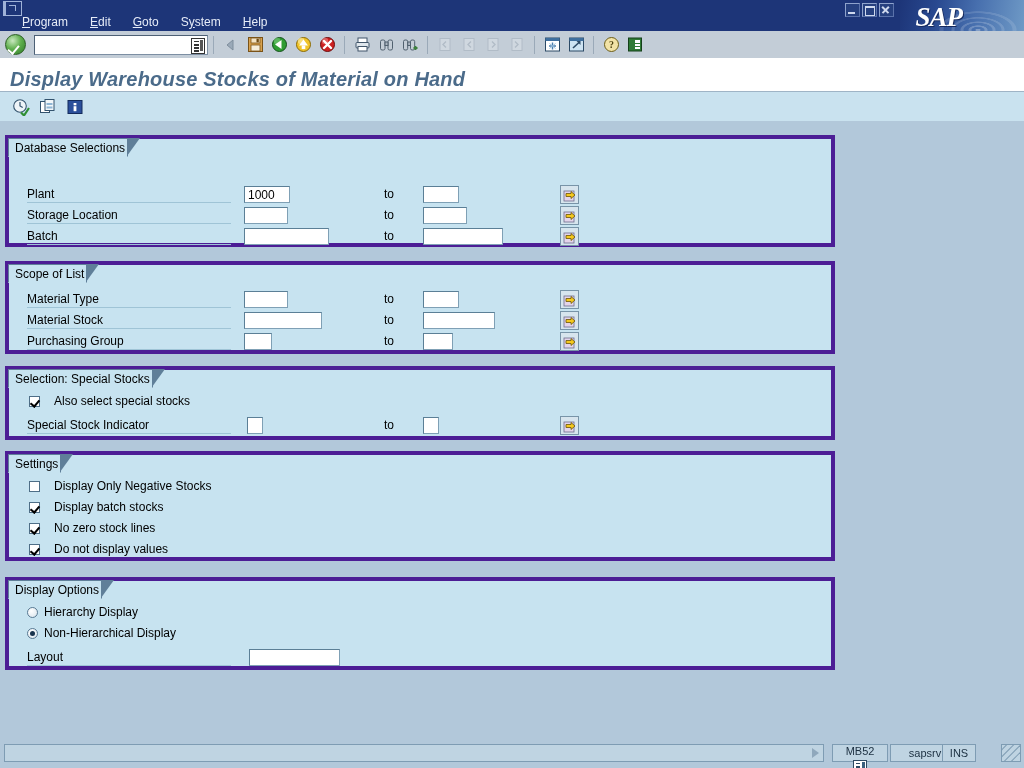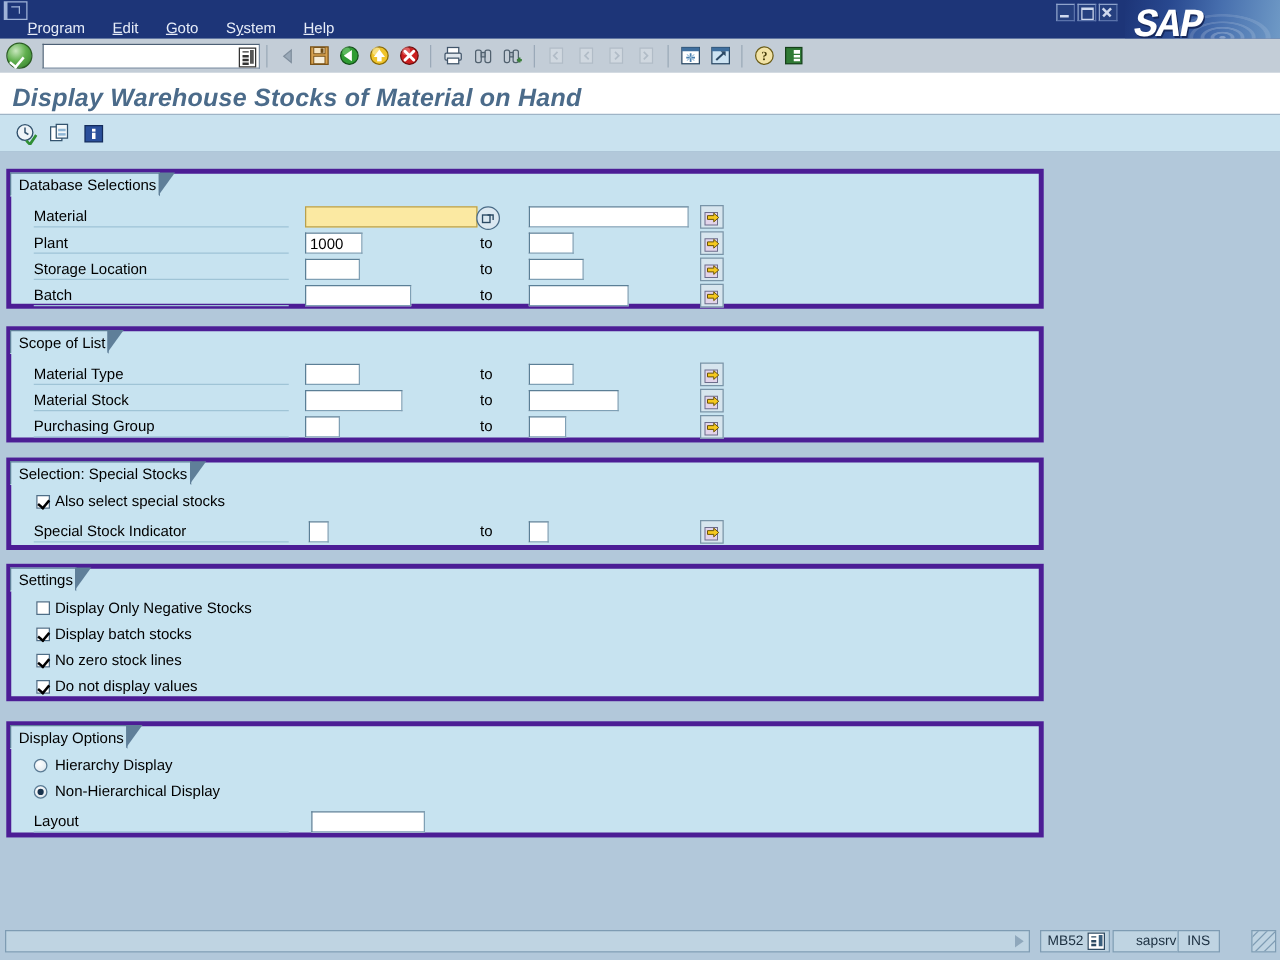--- a/index.html
+++ b/index.html
@@ -18,22 +18,22 @@
     background:#1d3578;overflow:hidden;
   }
   .tb-logo-area{
     position:absolute;right:0;top:0;width:124px;height:31px;
     background:
       radial-gradient(ellipse 70px 34px at 78px 30px, rgba(255,255,255,.30) 0 2px, rgba(255,255,255,0) 3px 6px, rgba(255,255,255,.22) 7px 9px, rgba(255,255,255,0) 10px 14px, rgba(255,255,255,.18) 15px 17px, rgba(255,255,255,0) 18px 23px, rgba(255,255,255,.14) 24px 26px, rgba(255,255,255,0) 27px 34px, rgba(255,255,255,.12) 35px 38px, rgba(255,255,255,0) 39px),
       linear-gradient(100deg,#1d3578 0%,#28488f 28%,#476fae 60%,#6f9ac6 100%);
   }
   .sap-word{
     position:absolute;right:62px;top:2px;
-    font-family:Liberation Mono, monospace;
-    font-weight:bold;font-style:italic;font-size:32px;
+    font-family:Liberation Serif, serif;
+    font-weight:bold;font-style:italic;font-size:27px;
     color:#ffffff;letter-spacing:-1px;
     text-shadow:1px 1px 0 #16295c;
   }
   .wincontrols{position:absolute;right:130px;top:3px;display:flex;gap:2px;}
   .wc{
     width:13px;height:12px;background:#26407f;
     border:1px solid #8fa3cc;border-right-color:#5a72aa;border-bottom-color:#5a72aa;
     position:relative;
   }
   .wc i{position:absolute;display:block;background:#cfd9ee;}
@@ -173,21 +173,21 @@
     background:#d7e5ee;border:1px solid #7894a8;
     display:flex;align-items:center;justify-content:center;
   }
 
   .srchhelp{
     position:absolute;width:17px;height:17px;border-radius:50%;
     background:#dbe8f1;border:1px solid #4a6b86;
     display:flex;align-items:center;justify-content:center;
   }
 
-  .cbrow{position:absolute;left:20px;display:flex;align-items:center;gap:4px;}
+  .cbrow{position:absolute;left:20px;display:flex;align-items:center;gap:14px;}
   .cbox{
     width:11px;height:11px;box-sizing:border-box;background:#ffffff;
     border:1px solid #4e6e87;position:relative;flex:none;
   }
   .cbox.on:after{
     content:"";position:absolute;left:2px;top:1px;width:4px;height:7px;
     border:solid #000;border-width:0 2px 2px 0;transform:rotate(40deg);
   }
   .cblabel{font-size:12px;white-space:nowrap;}
 
@@ -446,38 +446,20 @@
         <rect x="7.6" y="8.2" width="2.8" height="5" fill="#ffffff"></rect>
       </svg>
     </div>
   </div>
 
   <div class="canvas">
 
     <div class="group" style="top:14px;height:112px;">
       <div class="group-hdr">Database Selections</div>
 
-      <div class="row" style="top:24px;">
-        <div class="fld-label">Material</div>
-        <div class="lbl-underline" style="top:18px;"></div>
-        <input class="inp focused" style="left: 235px; top: 2px; width: 138px;" value="">
-        <div class="srchhelp" style="left:372px;top:2px;">
-          <svg width="11" height="11" viewBox="0 0 11 11">
-            <rect x="1" y="3" width="6" height="6" fill="none" stroke="#2b4a64" stroke-width="1.1"></rect>
-            <path d="M5,3 L9.5,3 L9.5,7" fill="none" stroke="#2b4a64" stroke-width="1.1"></path>
-          </svg>
-        </div>
-        <input class="inp" style="left: 414px; top: 2px; width: 128px;" value="">
-        <div class="mbtn" style="left:551px;top:1px;">
-          <svg width="14" height="14" viewBox="0 0 14 14">
-            <rect x="1" y="3" width="10" height="10" fill="#e3d4ea" stroke="#6d6d8c" stroke-width="0.8"></rect>
-            <polygon points="3,5.5 8,5.5 8,3.5 12,7 8,10.5 8,8.5 3,8.5" fill="#f5c91f" stroke="#6b5404" stroke-width="0.8"></polygon>
-          </svg>
-        </div>
-      </div>
 
       <div class="row" style="top:45px;">
         <div class="fld-label">Plant</div>
         <div class="lbl-underline" style="top:18px;"></div>
         <input class="inp" style="left: 235px; top: 2px; width: 46px;" value="1000">
         <div class="to-lbl" style="left:375px;top:3px;">to</div>
         <input class="inp" style="left: 414px; top: 2px; width: 36px;" value="">
         <div class="mbtn" style="left:551px;top:1px;">
           <svg width="14" height="14" viewBox="0 0 14 14">
             <rect x="1" y="3" width="10" height="10" fill="#e3d4ea" stroke="#6d6d8c" stroke-width="0.8"></rect>
@@ -624,21 +606,21 @@
       </div>
     </div>
 
   </div>
 
   <div class="statusbar">
     <div class="status-left">
       <span style="flex:1;font-size:11px;padding-left:4px;"></span>
       <span class="tri-right"></span>
     </div>
-    <div class="status-cell" style="left:832px;width:56px;">
+    <div class="status-cell" style="left:832px;width:56px;flex-direction:column;">
       <span>MB52</span>
       <span class="tcode-icon"></span>
     </div>
     <div class="status-cell" style="left:890px;width:70px;justify-content:center;">
       <span>sapsrv</span>
     </div>
     <div class="status-cell" style="left:942px;width:34px;justify-content:center;">
       <span>INS</span>
     </div>
     <div class="grip"></div>

